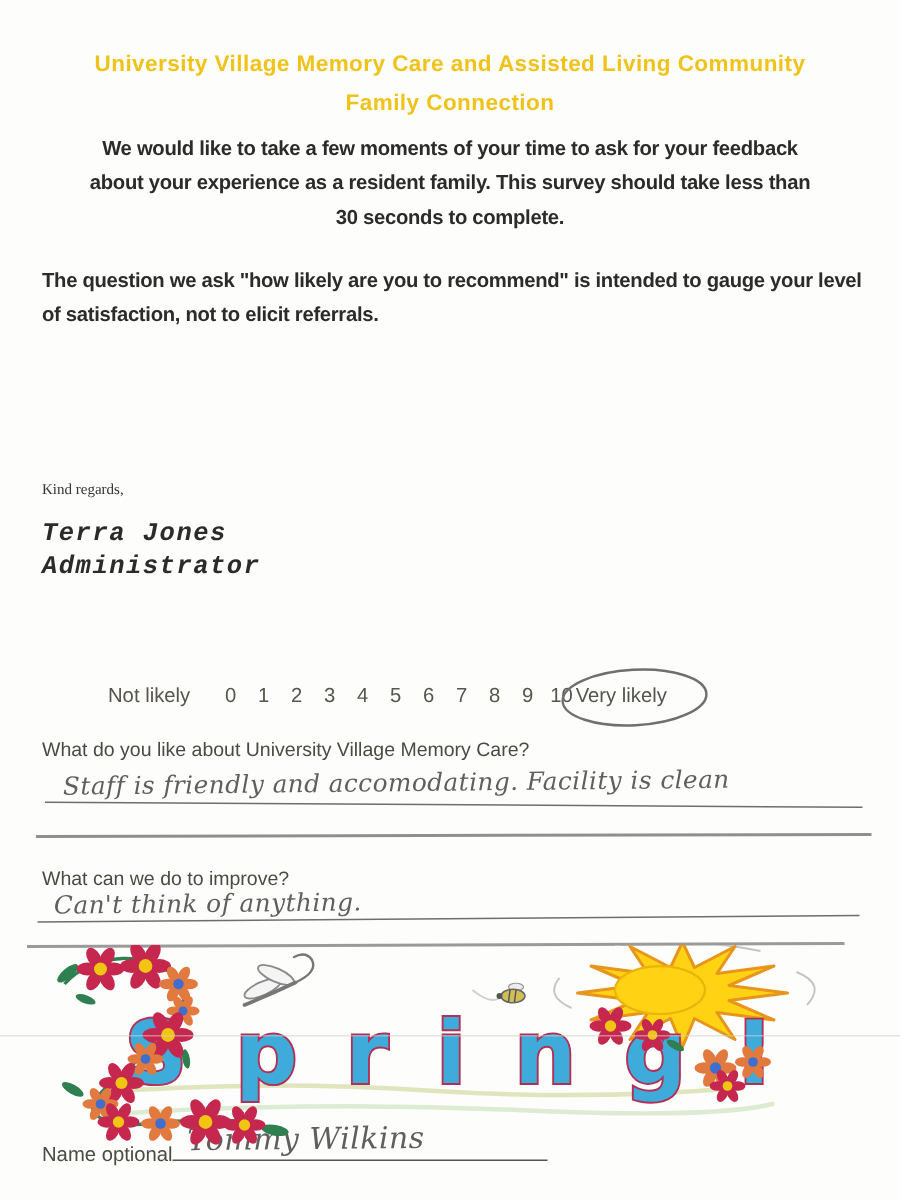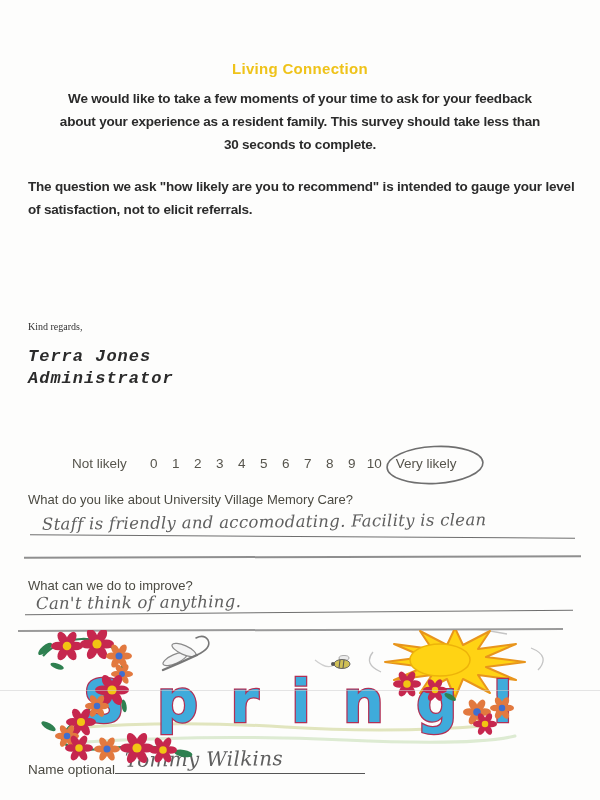--- a/index.html
+++ b/index.html
@@ -18,32 +18,33 @@
   .script{font-family:Liberation Mono, monospace;font-style:italic;font-weight:700;
           color:#2b2b2b;font-size:17px;letter-spacing:1px;line-height:22px}
   
   .hand{font-family:"DejaVu Serif",serif;font-style:italic;color:#5f5f5f;
         letter-spacing:.3px;transform:rotate(-0.6deg)}
   .rule{height:0;border-top:1.6px solid #6e6e6e}
   .rule2{height:0;border-top:2px solid #8f8f8f}
   .scale{display:flex;align-items:flex-end;color:#56544c;font-size:13.5px}
   .scale .num{min-width:14px;text-align:center;margin-left:8px}
   .scale .lowlab{margin-right:12px}
-  .verylikely{position:relative;margin-left:12px;padding:0 2px}
+  .verylikely{position:relative;padding:0 2px}
   .verylikely svg{position:absolute;left:-11px;top:-13px;transform:rotate(-3deg)}
   .scanline{height:1px;background:#cfcfcf;opacity:.55;z-index:6}
   .nameline{display:inline-block;position:relative;width:250px;height:16px;
             border-bottom:1.6px solid #555;vertical-align:baseline}
 </style>
 </head>
 <body>
 
 <div class="page">
 
-  <div class="abs center title" style="top:60px">Living Connection</div>
+  <div class="abs center title" style="top:34px">University Village Memory Care and Assisted Living Community</div>
+  <div class="abs center title" style="top:60px">Family Connection</div>
 
   <div class="abs center comic" style="top:88px">We would like to take a few moments of your time to ask for your feedback</div>
   <div class="abs center comic" style="top:111px">about your experience as a resident family. This survey should take less than</div>
   <div class="abs center comic" style="top:134px;font-weight:700">30 seconds to complete.</div>
 
   <div class="abs comic" style="left:28px;top:176px;width:560px">The question we ask "how likely are you to recommend" is intended to gauge your level of satisfaction, not to elicit referrals.</div>
 
   <div class="abs serif" style="left:28px;top:321px">Kind regards,</div>
   <div class="abs script" style="left:28px;top:346px">Terra Jones</div>
   <div class="abs script" style="left:28px;top:368px">Administrator</div>

